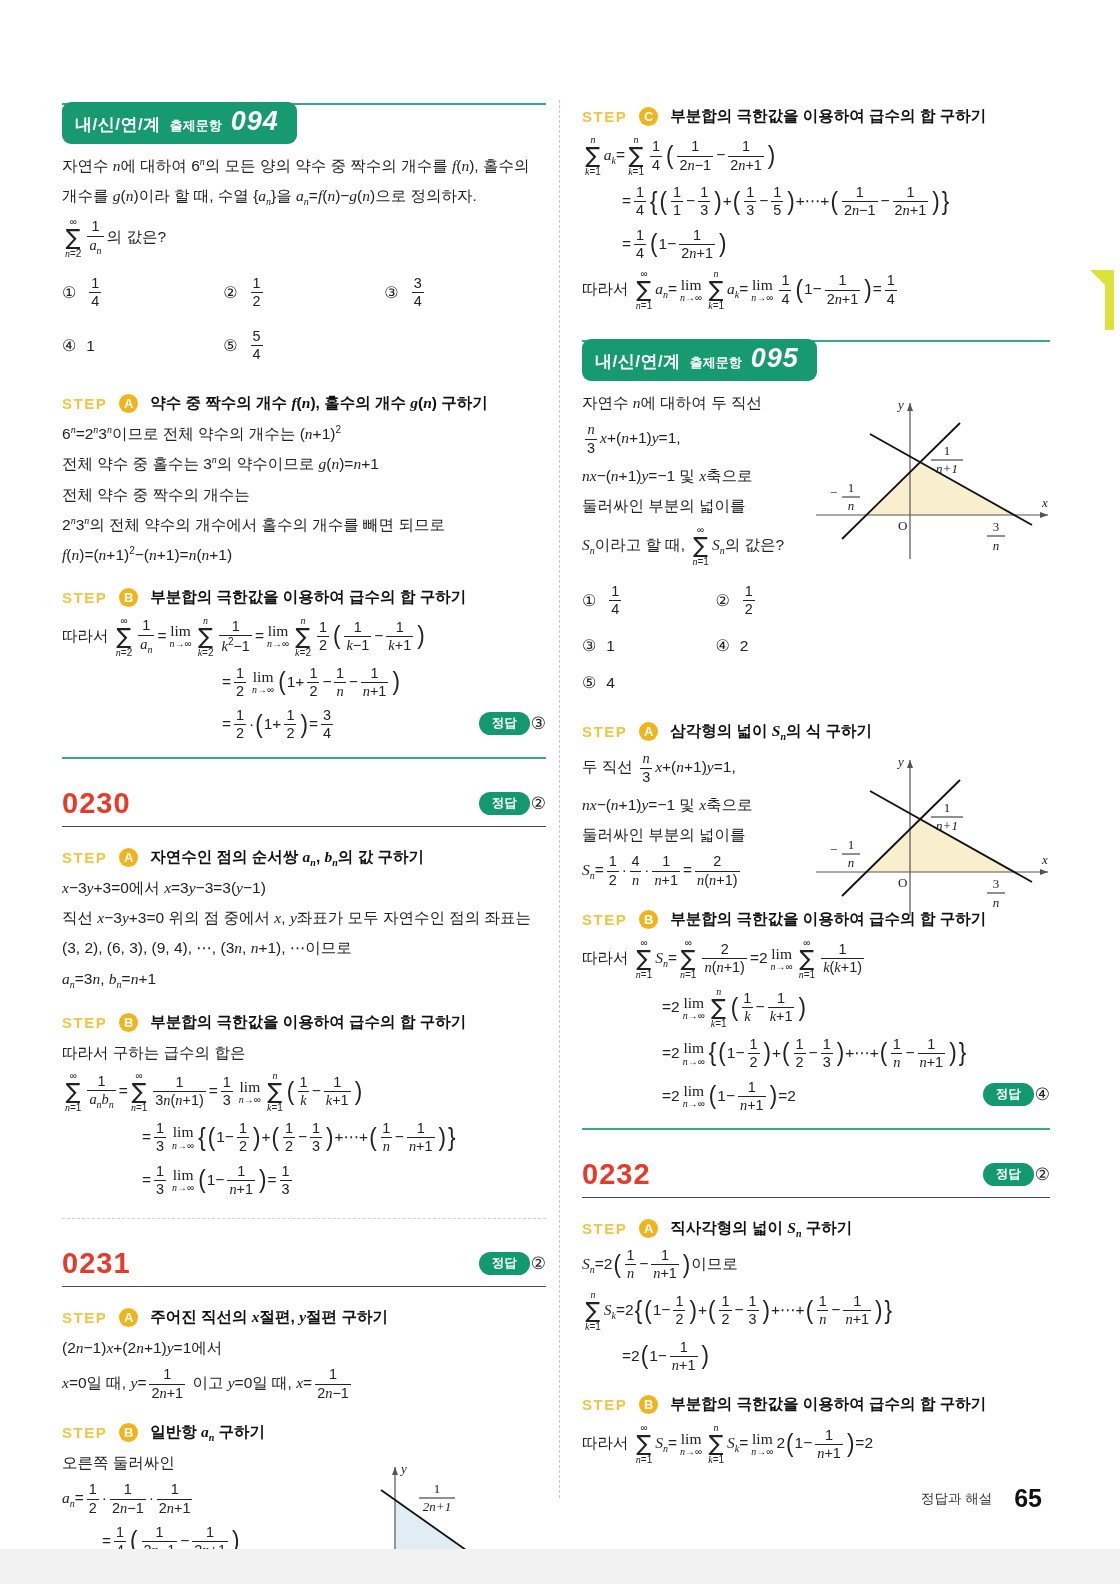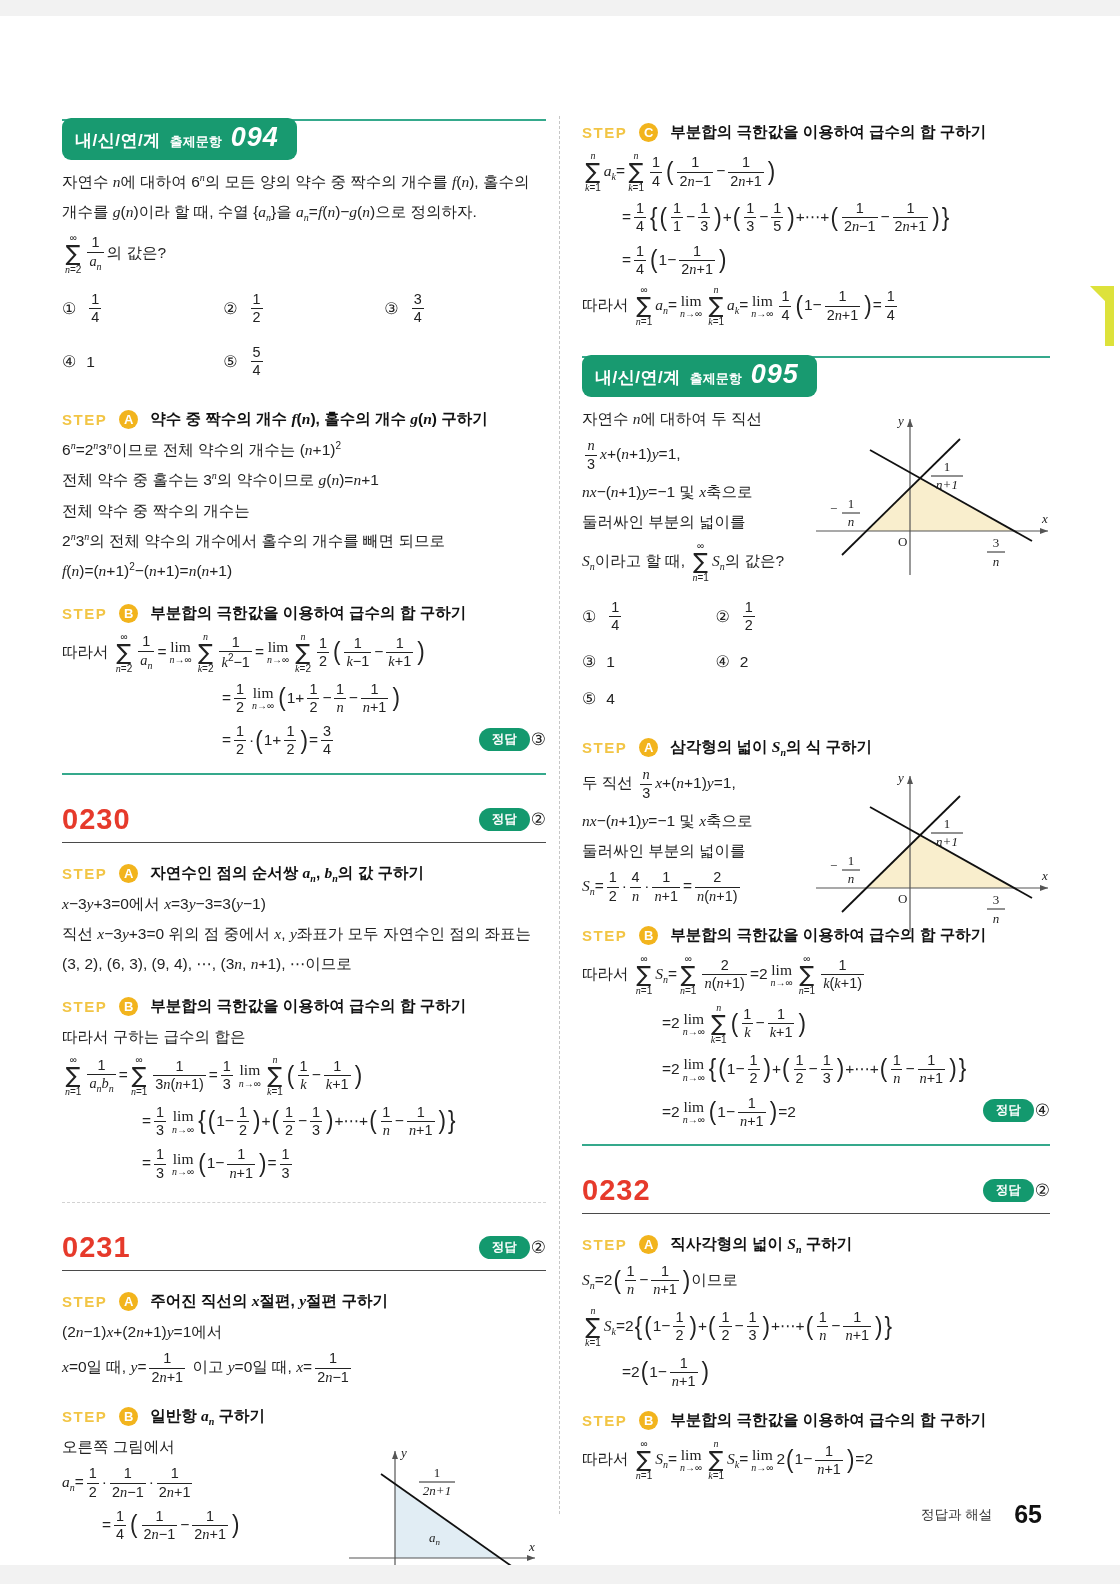--- a/index.html
+++ b/index.html
@@ -1,16 +1,16 @@
 <!DOCTYPE html>
 <html><head>
 <meta charset="utf-8">
 <style>
   html,body{margin:0;padding:0;background:#f2f2f2;}
-  .page{position:relative;width:1120px;height:1549px;background:#ffffff;margin:16px auto;
+  .page{position:relative;width:1120px;height:1549px;background:#ffffff;margin:0 auto;
         font-family:"Liberation Sans",sans-serif;color:#222;overflow:hidden;}
   .col{position:absolute;top:102px;}
   .col.left{left:62px;width:484px;}
   .col.right{left:582px;width:468px;}
   .col-divider{position:absolute;left:559px;top:100px;height:1398px;border-left:1px dashed #c6c6c6;}
 
   
   .nae-wrap{position:relative;margin:0 0 10px;}
   .nae-wrap::before{content:"";position:absolute;top:1px;left:0;right:0;border-top:2px solid #35a98c;}
   .nae-box{position:relative;display:inline-flex;align-items:baseline;gap:9px;background:#189a70;
@@ -245,20 +245,21 @@
 
       <div class="step-head">
         <span class="step-word">STEP</span>
         <span class="step-letter">A</span>
         <span class="step-title">자연수인 점의 순서쌍 <i>a</i><sub><i>n</i></sub>, <i>b</i><sub><i>n</i></sub>의 값 구하기</span>
       </div>
       <div>
           <div class="tline"><i>x</i>−3<i>y</i>+3=0에서 <i>x</i>=3<i>y</i>−3=3(<i>y</i>−1)</div>
           <div class="tline">직선 <i>x</i>−3<i>y</i>+3=0 위의 점 중에서 <i>x</i>, <i>y</i>좌표가 모두 자연수인 점의 좌표는</div>
           <div class="tline">(3, 2), (6, 3), (9, 4), ⋯, (3<i>n</i>, <i>n</i>+1), ⋯이므로</div>
+          <div class="tline"><i>a</i><sub><i>n</i></sub>=3<i>n</i>, <i>b</i><sub><i>n</i></sub>=<i>n</i>+1</div>
         </div>
 
       <div class="step-head">
         <span class="step-word">STEP</span>
         <span class="step-letter">B</span>
         <span class="step-title">부분합의 극한값을 이용하여 급수의 합 구하기</span>
       </div>
       <div>
           <div class="tline">따라서 구하는 급수의 합은</div>
           <div class="tline"><span class="sum">
@@ -357,21 +358,21 @@
             </span></div>
         </div>
 
       <div class="step-head">
         <span class="step-word">STEP</span>
         <span class="step-letter">B</span>
         <span class="step-title">일반항 <i>a</i><sub><i>n</i></sub> 구하기</span>
       </div>
       <div class="fig-wrap" style="min-height:185px;">
         <div class="narrow">
-            <div class="tline">오른쪽 그림에서</div>
+            <div class="tline">오른쪽 둘러싸인</div>
             <div class="tline"><i>a</i><sub><i>n</i></sub>=<span class="frac">
                 <span class="fn">1</span>
                 <span class="fd">2</span>
               </span>·<span class="frac">
                 <span class="fn">1</span>
                 <span class="fd">2<i>n</i>−1</span>
               </span>·<span class="frac">
                 <span class="fn">1</span>
                 <span class="fd">2<i>n</i>+1</span>
               </span></div>

